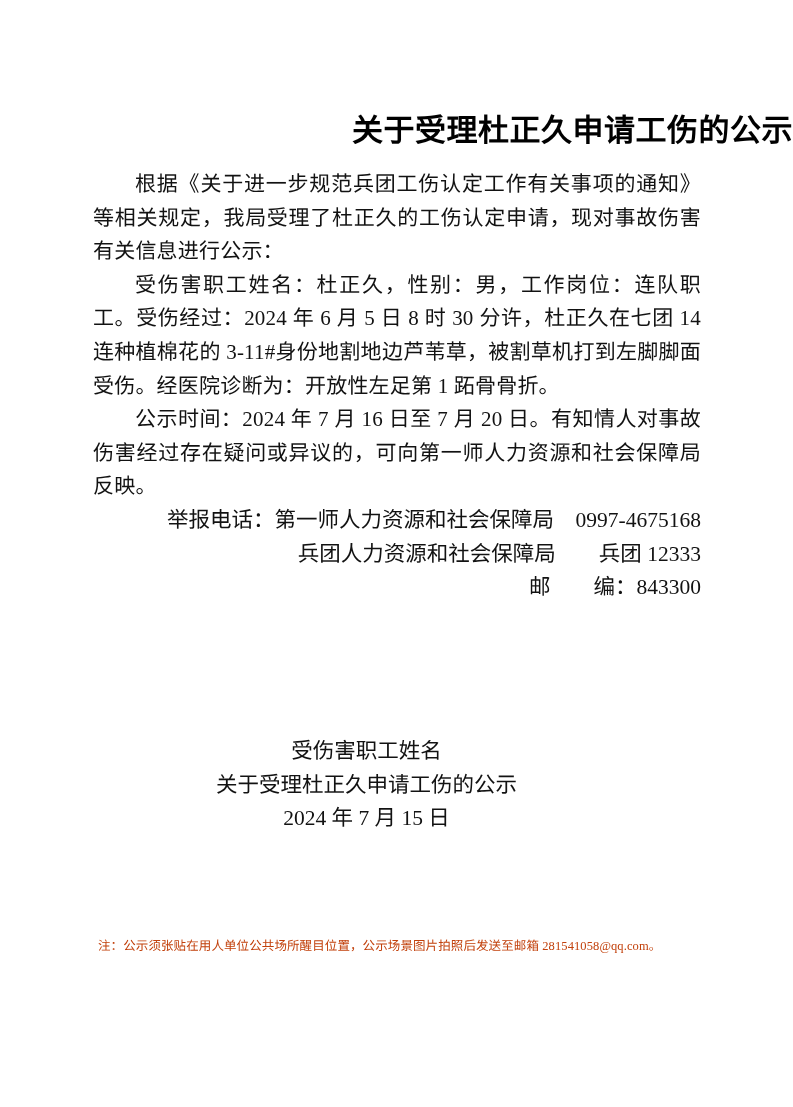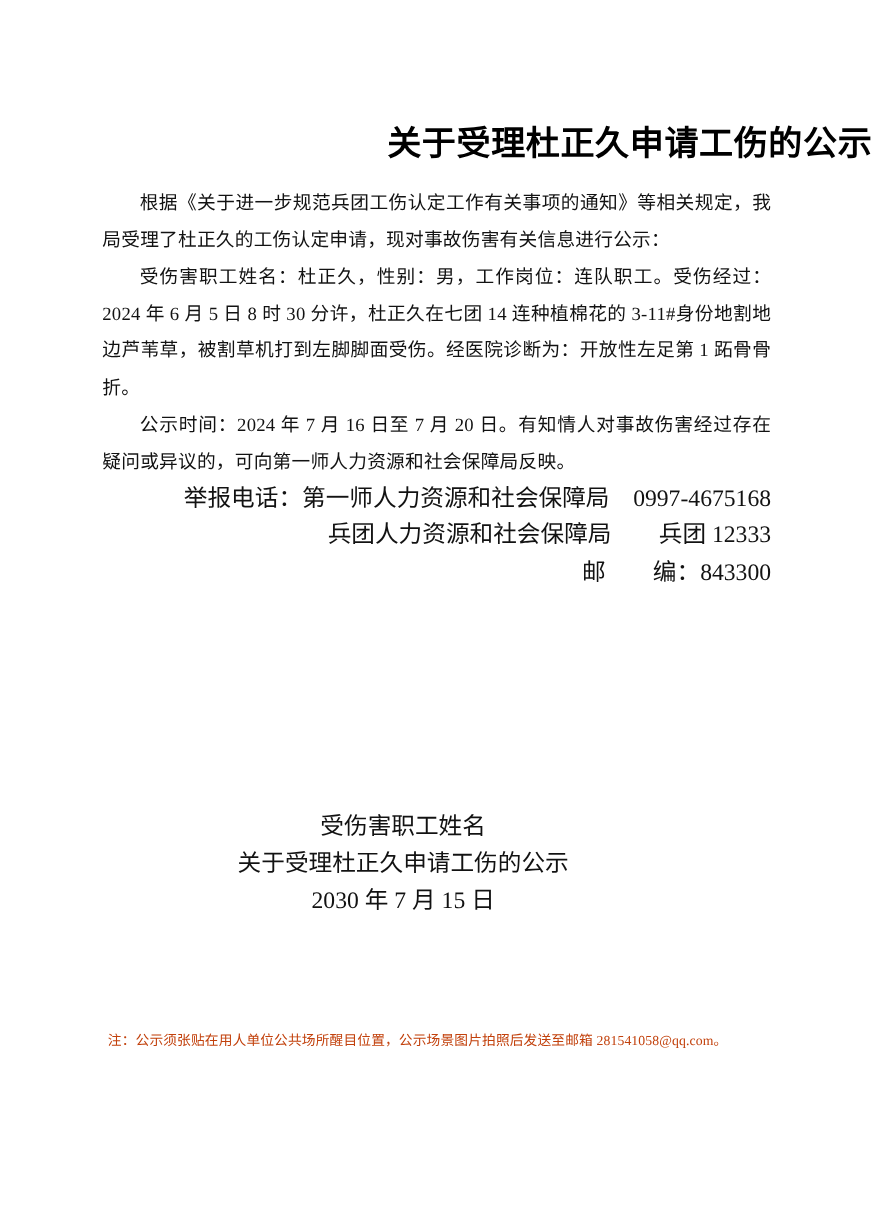--- a/index.html
+++ b/index.html
@@ -37,21 +37,21 @@
     line-height: 44px;
     color: #000000;
   }
   .body-block {
     position: absolute;
     left: 93px;
     top: 168px;
     width: 608px;
   }
   .para {
-    font-size: 17px;
+    font-size: 21px;
     line-height: 33.6px;
     text-align: justify;
     text-justify: inter-ideograph;
     letter-spacing: 0.2px;
     margin: 0;
     color: #121212;
   }
   .para.indent {
     text-indent: 2em;
   }
@@ -115,18 +115,18 @@
     <p class="contact-line sub">兵团人力资源和社会保障局　　兵团 12333</p>
 
 
     <p class="contact-line indent">邮　　编：843300</p>
 
   </div>
 
   <div class="sign-block">
     <p class="sign-line">受伤害职工姓名</p>
     <p class="sign-line">关于受理杜正久申请工伤的公示</p>
-    <p class="sign-line">2030 年 7 月 15 日</p>
+    <p class="sign-line">2024 年 7 月 15 日</p>
   </div>
 
   <div class="footnote">注：公示须张贴在用人单位公共场所醒目位置，公示场景图片拍照后发送至邮箱 281541058@qq.com。</div>
 
 </div>
 
 </body></html>

